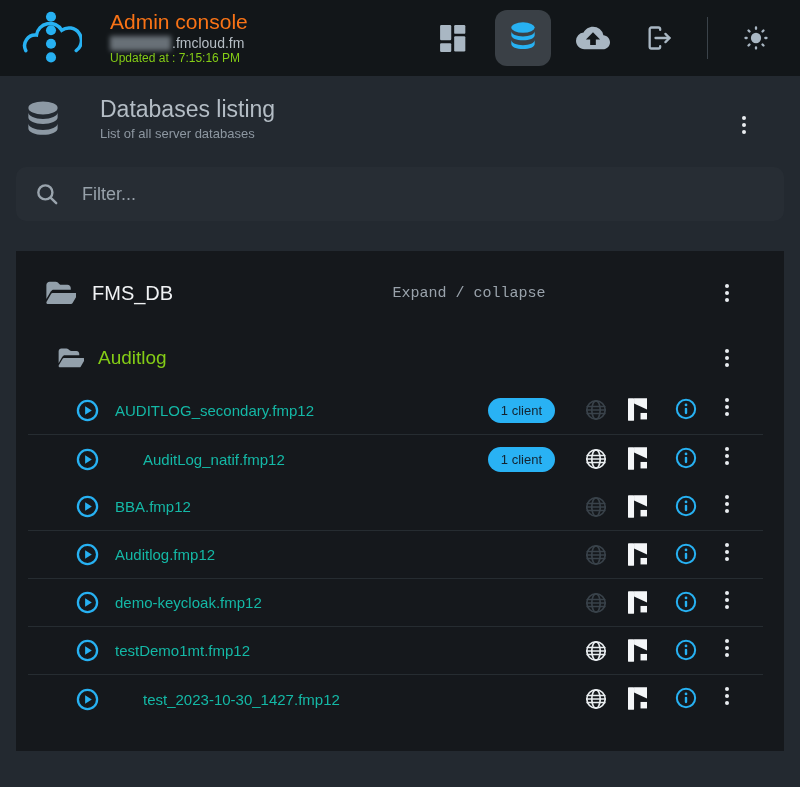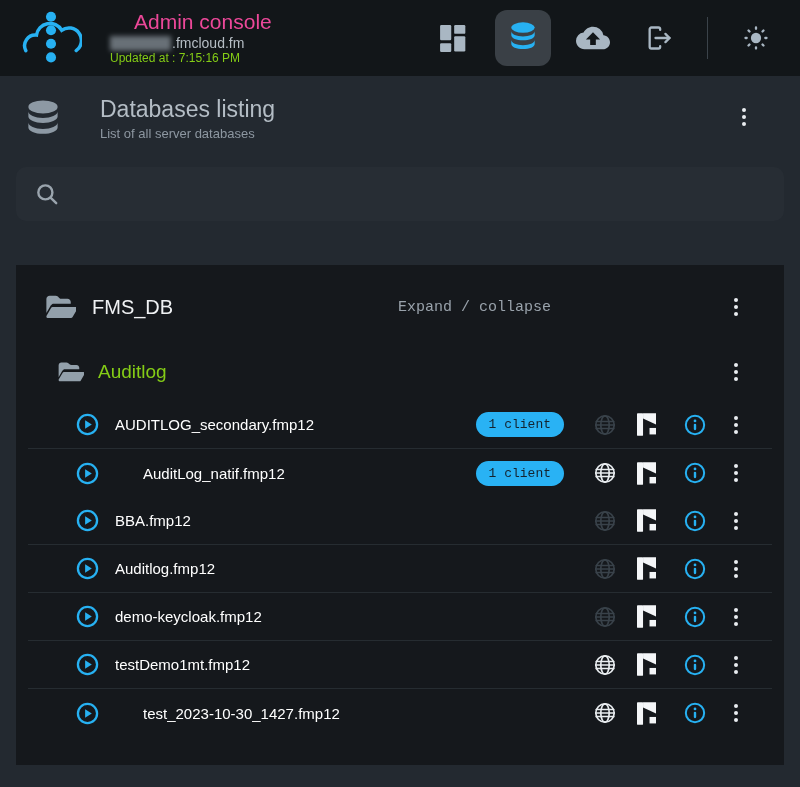--- a/index.html
+++ b/index.html
@@ -3,68 +3,68 @@
 <meta charset="utf-8">
 <style>
   * { margin:0; padding:0; box-sizing:border-box; }
   html,body { width:800px; height:787px; overflow:hidden; background:#232930;
               font-family:"Liberation Sans", sans-serif; }
 
   
   .topbar { height:76px; background:#121619; display:flex; align-items:center; padding:0 20px; }
   .logo { width:62px; height:58px; flex:0 0 auto; margin-right:28px; }
   .titles { line-height:1.15; }
-  .app-title { font-size:21px; color:#ec4899;margin-left:24px; }
+  .app-title { font-size:21px; color:#f97316; }
   .domain-line { font-size:14px; color:#b6bec5; display:flex; align-items:flex-end; }
   .redacted { filter:blur(2.5px); opacity:.65; color:#97a1aa; font-size:12px; letter-spacing:-1px; margin-right:2px; }
   .updated { font-size:12px; color:#84cc16; margin-top:1px; }
 
   .nav { margin-left:auto; display:flex; align-items:center; gap:18px; }
   .nav-btn { width:48px; height:48px; border:none; background:transparent; border-radius:12px;
              display:flex; align-items:center; justify-content:center; cursor:pointer; color:#a9b7c3; }
   .nav-btn.active { width:56px; height:56px; background:#3a4046; color:#27b1f2; }
   .nav-divider { width:1px; height:42px; background:#3b434a; margin:0 6px; }
 
   
   .page { padding:0 16px; }
-  .section-head { display:flex; align-items:flex-start; margin-top:20px; }
+  .section-head { display:flex; align-items:center; margin-top:20px; }
   .section-db-icon { color:#8d99a4; margin:4px 38px 0 8px; }
   .section-titles { line-height:1.2; }
   .section-title { font-size:23px; color:#b4bdc5; }
   .section-sub { font-size:13px; color:#8d97a1; margin-top:2px; }
   .section-kebab { margin-left:auto; margin-right:32px; margin-top:12px; }
 
   .filter-box { margin-top:26px; height:54px; background:#272d34; border-radius:10px;
                 display:flex; align-items:center; padding:0 18px; }
   .filter-box svg { color:#9aa4ad; margin-right:22px; }
   .filter-input { flex:1; background:transparent; border:none; outline:none;
                   font-size:18px; color:#dfe4e8; font-family:"Liberation Sans",sans-serif; }
   .filter-input::placeholder { color:#97a1aa; }
 
   
-  .panel { margin-top:44px; background:#15181c; padding:10px 12px 0 12px; min-height:500px; }
+  .panel { margin-top:30px; background:#15181c; padding:10px 21px 0 12px; min-height:500px; }
 
   .root-row { position:relative; display:flex; align-items:center; height:64px; padding:0 28px 0 18px; }
   .folder-icon { color:#93a0ab; }
   .root-name { font-size:20px; color:#f0f2f4; margin-left:16px; }
   .expand-label { position:absolute; left:60%; transform:translateX(-50%);
                   font-size:15px; color:#99a2ab; cursor:pointer;font-family:Liberation Mono, monospace; }
   .kebab-btn { background:transparent; border:none; cursor:pointer; margin-left:auto;
                display:flex; align-items:center; justify-content:center; width:16px; }
 
   .group-head { display:flex; align-items:center; height:58px; padding:0 28px 0 30px; margin-top:4px; }
   .group-name { font-size:19px; color:#84cc16; margin-left:14px; }
 
   .file-row { display:flex; align-items:center; height:48px; padding:0 28px 0 48px;
               border-bottom:1px solid #262c31; }
   .file-row:last-child { border-bottom:none;gap:28px; }
   .play-btn { background:transparent; border:none; cursor:pointer; color:#27b1f2;
               display:flex; align-items:center; padding:0; }
-  .file-name { font-size:15px; color:#ffffff; margin-left:16px; }
-  .right-cluster { margin-left:auto; display:flex; align-items:center;font-family:Liberation Mono, monospace; }
+  .file-name { font-size:15px; color:#14b8a6; margin-left:16px; }
+  .right-cluster { margin-left:auto; display:flex; align-items:flex-start; }
   .badge { background:#29b2f4; color:#142430; font-size:13px; padding:5px 13px;
            border-radius:13px; margin-right:26px; }
   .slot { display:flex; align-items:center; justify-content:center; cursor:pointer; }
   .globe-slot { width:30px; margin-right:12px; color:#e9edf0; }
   .globe-slot.dim { color:#39424a; }
   .fm-slot { width:28px; margin-right:22px; color:#f4f6f8; }
   .info-slot { width:26px; margin-right:20px; color:#27b1f2; }
   .kebab-dots { display:flex; flex-direction:column; gap:3px; align-items:center; }
   .kebab-dots i { width:4px; height:4px; border-radius:50%; background:#e9edf0; display:block; }
 </style>
@@ -151,20 +151,21 @@
           <i></i>
         </span>
     </button>
   </div>
 
   <div class="filter-box">
     <svg width="26" height="26" viewBox="0 0 24 24" fill="none" stroke="currentColor" stroke-width="2.2" stroke-linecap="round">
       <circle cx="10.5" cy="10.5" r="6.5"></circle>
         <path d="m15.5 15.5 5 5"></path>
     </svg>
+    <input class="filter-input" type="text" placeholder="Filter..." style="">
   </div>
 
   <div class="panel">
 
     <div class="root-row">
       <svg class="folder-icon" width="30" height="26" viewBox="0 0 576 512" fill="currentColor">
         <path d="M88.7 223.8 0 375.8V96c0-35.3 28.7-64 64-64h117.5c17 0 33.3 6.7 45.3 18.7l26.5 26.5c12 12 28.3 18.7 45.3 18.7H416c35.3 0 64 28.7 64 64v32H144c-19.1 0-36.8 10.2-46.3 26.8z"></path>
         <path d="M576 256c17.7 0 32 14.3 32 32 0 5.6-1.5 11.2-4.3 16.1l-90.3 153.8c-5.8 9.9-16.3 16.1-27.8 16.1H32c-17.7 0-32-14.3-32-32 0-5.6 1.5-11.2 4.3-16.1l90.3-153.8c5.8-9.9 16.3-16.1 27.8-16.1H576z"></path>
       </svg>
       <span class="root-name">FMS_DB</span>

